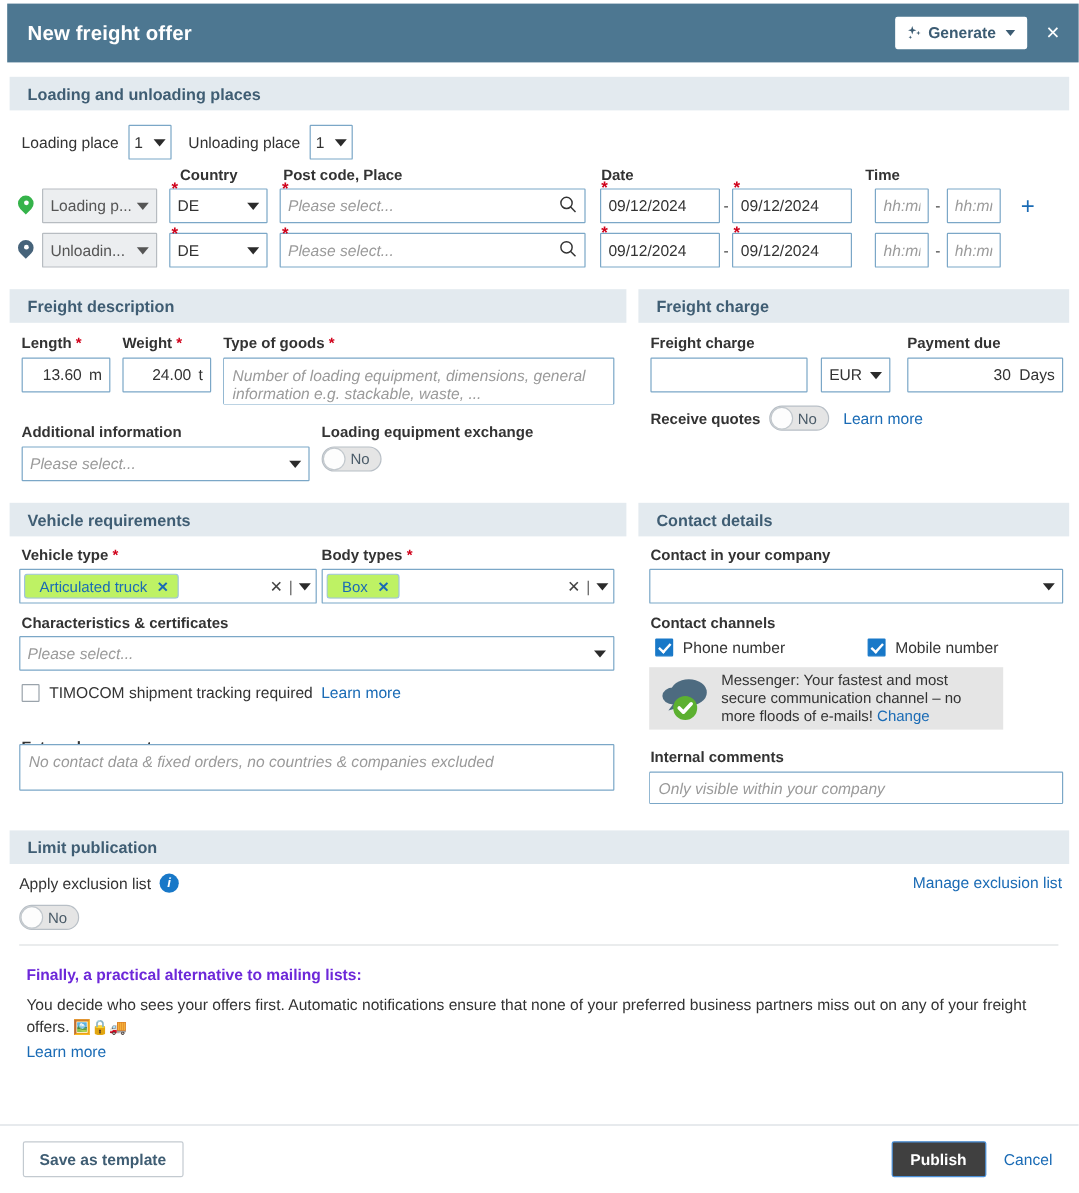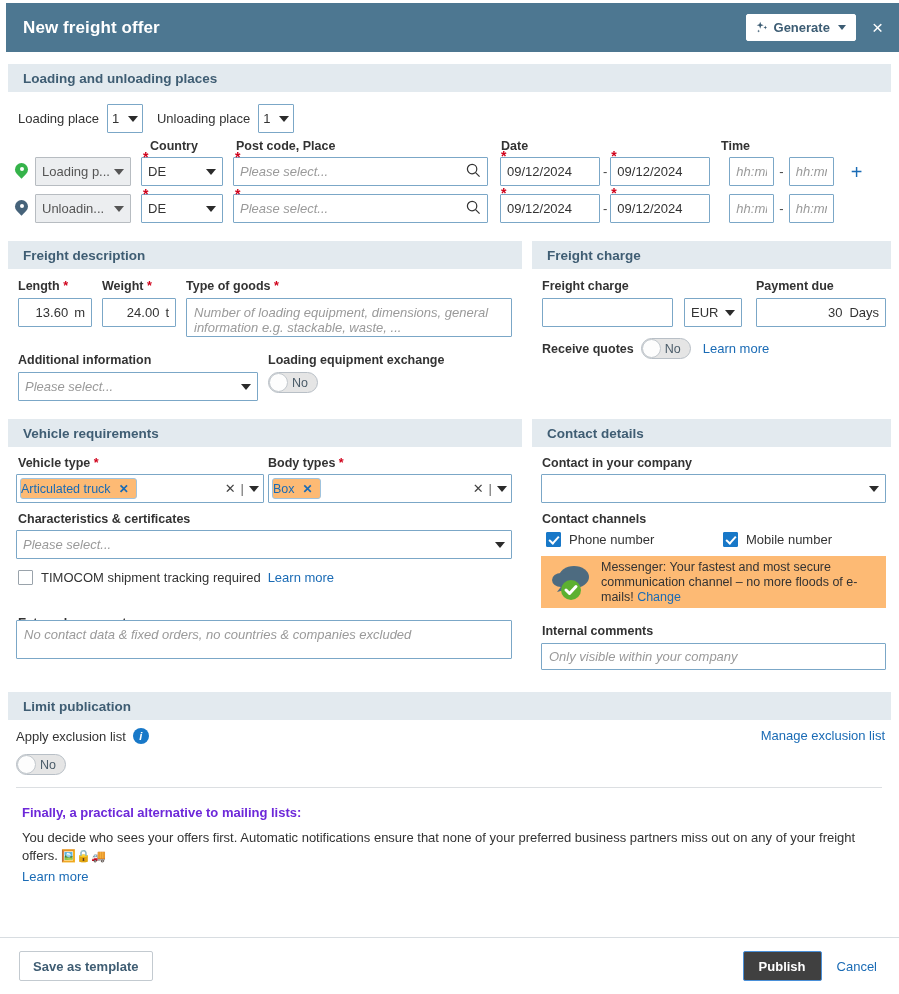--- a/index.html
+++ b/index.html
@@ -123,24 +123,24 @@
   }
   .pin::after {
     content: ""; position: absolute; left: 4.5px; top: 4px;
     width: 4px; height: 4px; border-radius: 50%; background: #fff;
   }
   .pin.green::before { background: #35b34a; }
   .pin.blue::before { background: #46637a; }
 
   
   .tag {
-    border: 1px solid #9fc3de; border-radius: 3px; background: #fdba74;
+    border: 1px solid #9fc3de; border-radius: 3px; background: #bef264;
     color: #1a6bb5; font-size: 12.5px; height: 21px;
     display: inline-flex; align-items: center; gap: 8px;
-    padding: 0 7px 0 0;
+    padding: 0 7px 0 12px;
   }
   .tag .tx { color: #1a6bb5; font-weight: bold; cursor: pointer; font-size: 12px; }
 
   .rowbox { display: flex; align-items: center; }
 
   .area {
     border: 1px solid #7ba7c7; background: #fff;
     font-family: "Liberation Sans", sans-serif; font-size: 13px;
     padding: 6px 7px; resize: none; outline: none; color: #333; border-radius: 1px;
   }
@@ -399,21 +399,21 @@
 <div class="abs lbl" style="left:542px; top:512px;">Contact channels</div>
 <div class="abs rowbox" style="left:546px; top:532px;">
   <span class="cbx on"></span>
   <span style="margin-left:8px; font-size:13px;">Phone number</span>
 </div>
 <div class="abs rowbox" style="left:723px; top:532px;">
   <span class="cbx on"></span>
   <span style="margin-left:8px; font-size:13px;">Mobile number</span>
 </div>
 
-<div class="abs" style="left:541px; top:556px; width:345px; height:52px; background:#fdba74; display:flex; align-items:center; padding:0 8px;">
+<div class="abs" style="left:541px; top:556px; width:295px; height:52px; background:#e5e5e5; display:flex; align-items:center; padding:0 8px;">
   <span style="flex:none; width:46px; height:40px; position:relative;">
     <svg width="46" height="40" viewBox="0 0 46 40">
       <ellipse cx="25" cy="15" rx="15" ry="11" fill="#4d6b80"></ellipse>
       <path d="M14 22 L8 30 L19 27 Z" fill="#4d6b80"></path>
       <ellipse cx="12" cy="18" rx="9" ry="7" fill="#4d6b80"></ellipse>
       <circle cx="22" cy="28" r="10" fill="#5cb030"></circle>
       <path d="M17 28 L20.5 31.5 L27 24.5" stroke="#fff" stroke-width="3" fill="none" stroke-linecap="round" stroke-linejoin="round"></path>
     </svg>
   </span>
   <span style="margin-left:6px; font-size:12.5px; line-height:15px; color:#333;">

